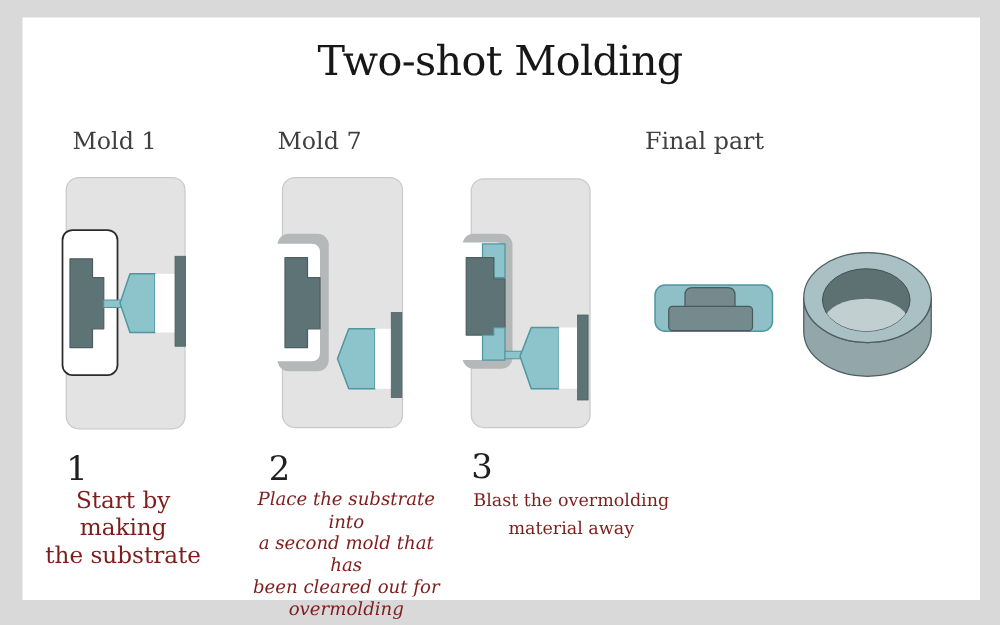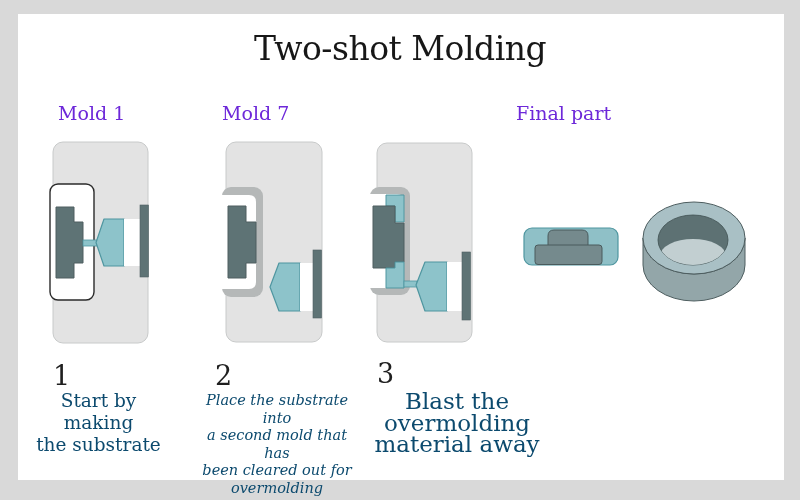--- a/index.html
+++ b/index.html
@@ -1,24 +1,24 @@
 <!DOCTYPE html>
 <html><head>
 <meta charset="utf-8">
 <style>
   html,body{margin:0;padding:0;}
   .frame{position:relative;width:800px;height:500px;background:#d9d9d9;font-family:"DejaVu Serif",serif;color:#1c1c1c;overflow:hidden;}
   .canvas{position:absolute;left:18px;top:14px;width:766px;height:466px;background:#ffffff;}
   .title{position:absolute;left:0;top:29px;width:800px;margin:0;text-align:center;font-size:33px;font-weight:400;letter-spacing:-0.5px;color:#171717;}
-  .col-label{position:absolute;font-size:19px;color:#6d28d9;white-space:nowrap;}
+  .col-label{position:absolute;font-size:19px;color:#404040;white-space:nowrap;}
   .step-number{position:absolute;font-size:27px;color:#1f1f1f;}
-  .step-text{position:absolute;text-align:center;color:#0c4a6e;white-space:pre-line;}
+  .step-text{position:absolute;text-align:center;color:#7f1d1d;white-space:pre-line;}
   .t1{font-size:18.5px;line-height:22px;}
   .t2{font-size:14.5px;line-height:17.5px;}
-  .t3{font-size:23px;line-height:21.5px;}
+  .t3{font-size:14px;line-height:21.5px;}
   svg{position:absolute;display:block;}
 </style>
 </head>
 <body>
 
 <div class="frame">
   <div class="canvas"></div>
 
   <h1 class="title">Two-shot Molding</h1>
 

